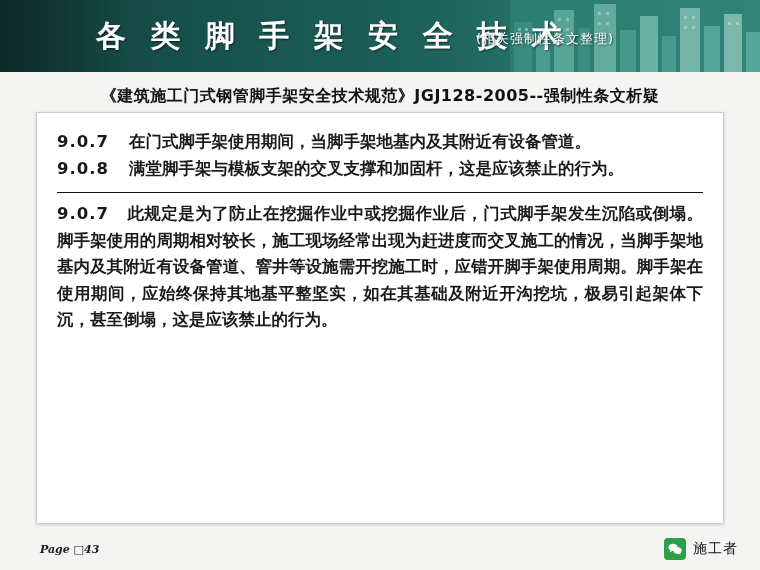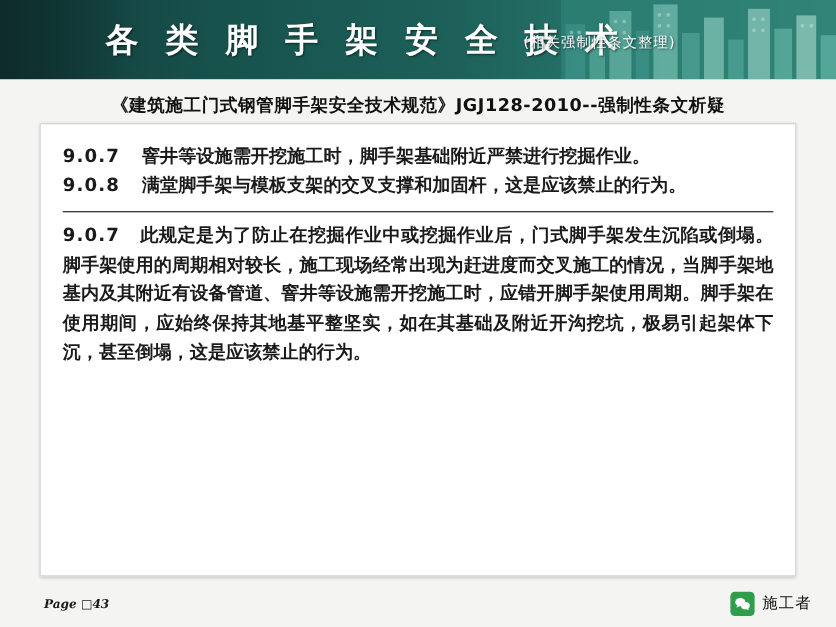--- a/index.html
+++ b/index.html
@@ -201,27 +201,27 @@
         <rect x="182" y="26" width="3" height="3"></rect>
       <rect x="218" y="22" width="3" height="3"></rect>
         <rect x="226" y="22" width="3" height="3"></rect>
     </g>
   </svg>
 
   <div class="banner-title">各 类 脚 手 架 安 全 技 术</div>
   <div class="banner-sub">(相关强制性条文整理)</div>
 </div>
 
-<div class="doc-title">《建筑施工门式钢管脚手架安全技术规范》JGJ128-2010--强制性条文析疑</div>
+<div class="doc-title">《建筑施工门式钢管脚手架安全技术规范》JGJ128-2005--强制性条文析疑</div>
 
 <div class="card">
 
   <div class="clause-block">
     <div class="clause-line">
-      <span class="clause-num">9.0.7</span><span>窨井等设施需开挖施工时，脚手架基础附近严禁进行挖掘作业。</span>
+      <span class="clause-num">9.0.7</span><span>在门式脚手架使用期间，当脚手架地基内及其附近有设备管道。</span>
     </div>
     <div class="clause-line">
       <span class="clause-num">9.0.8</span><span>满堂脚手架与模板支架的交叉支撑和加固杆，这是应该禁止的行为。</span>
     </div>
   </div>
 
 
   <hr class="divider">
 
   <div class="body-para">

